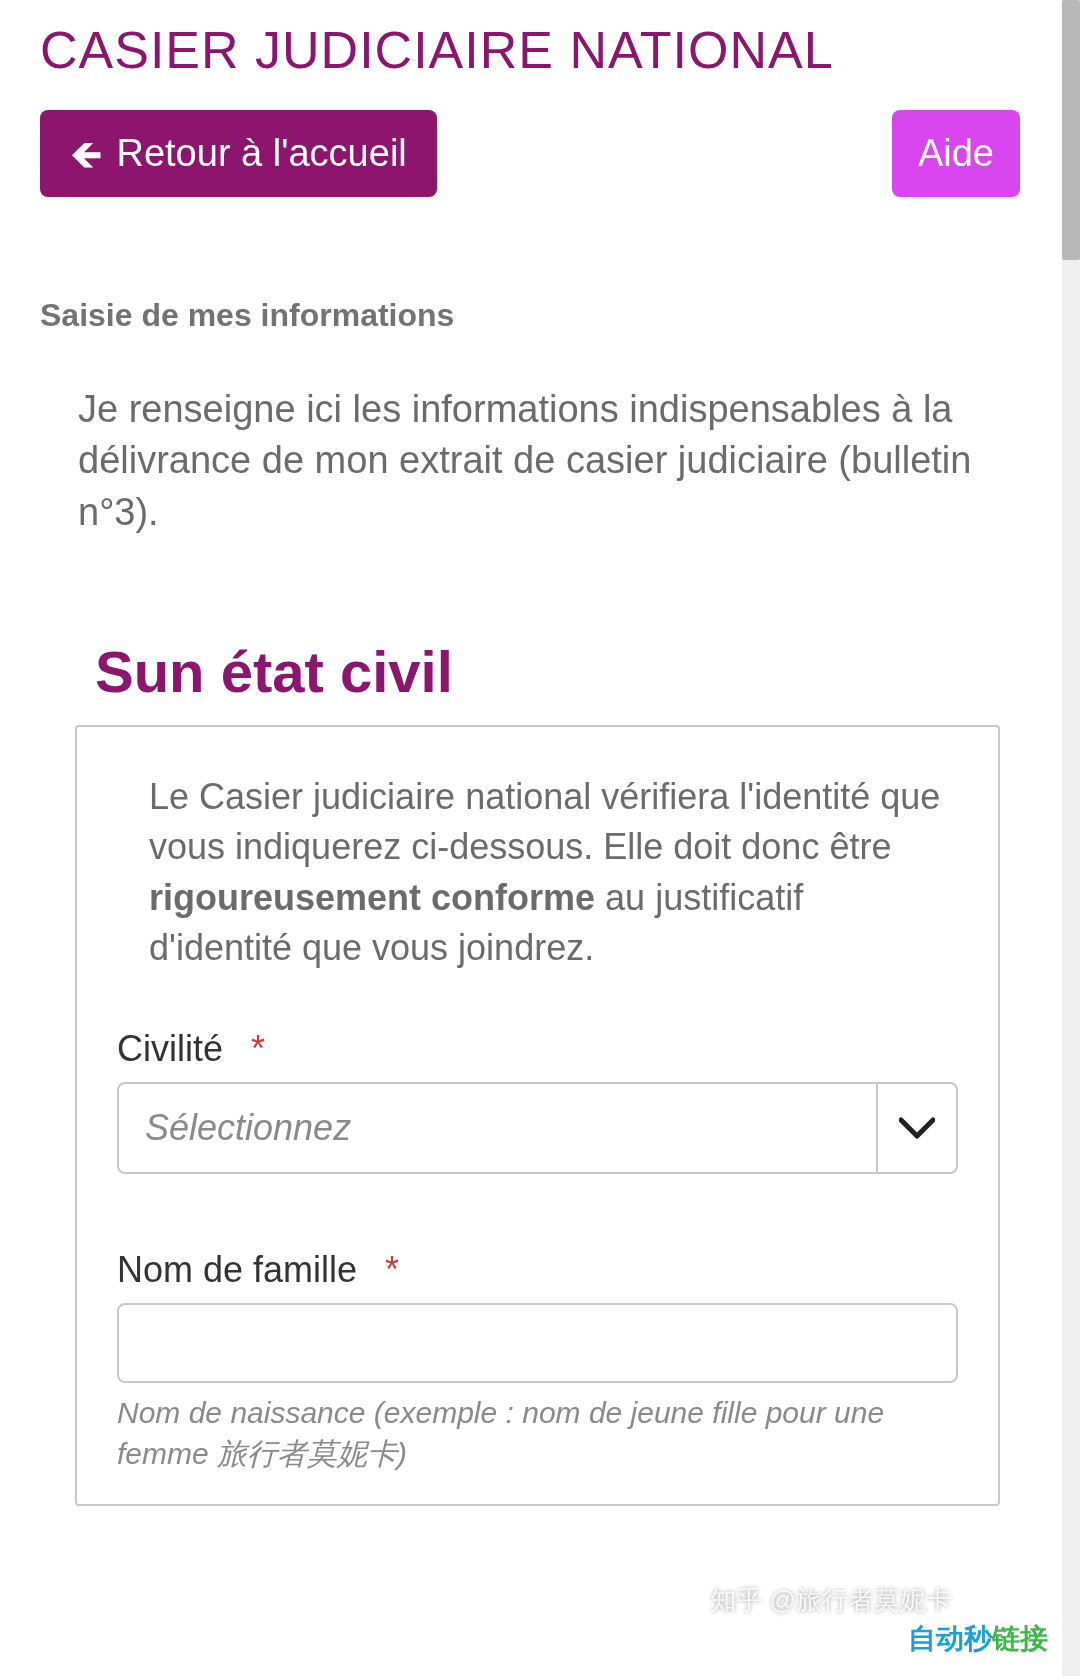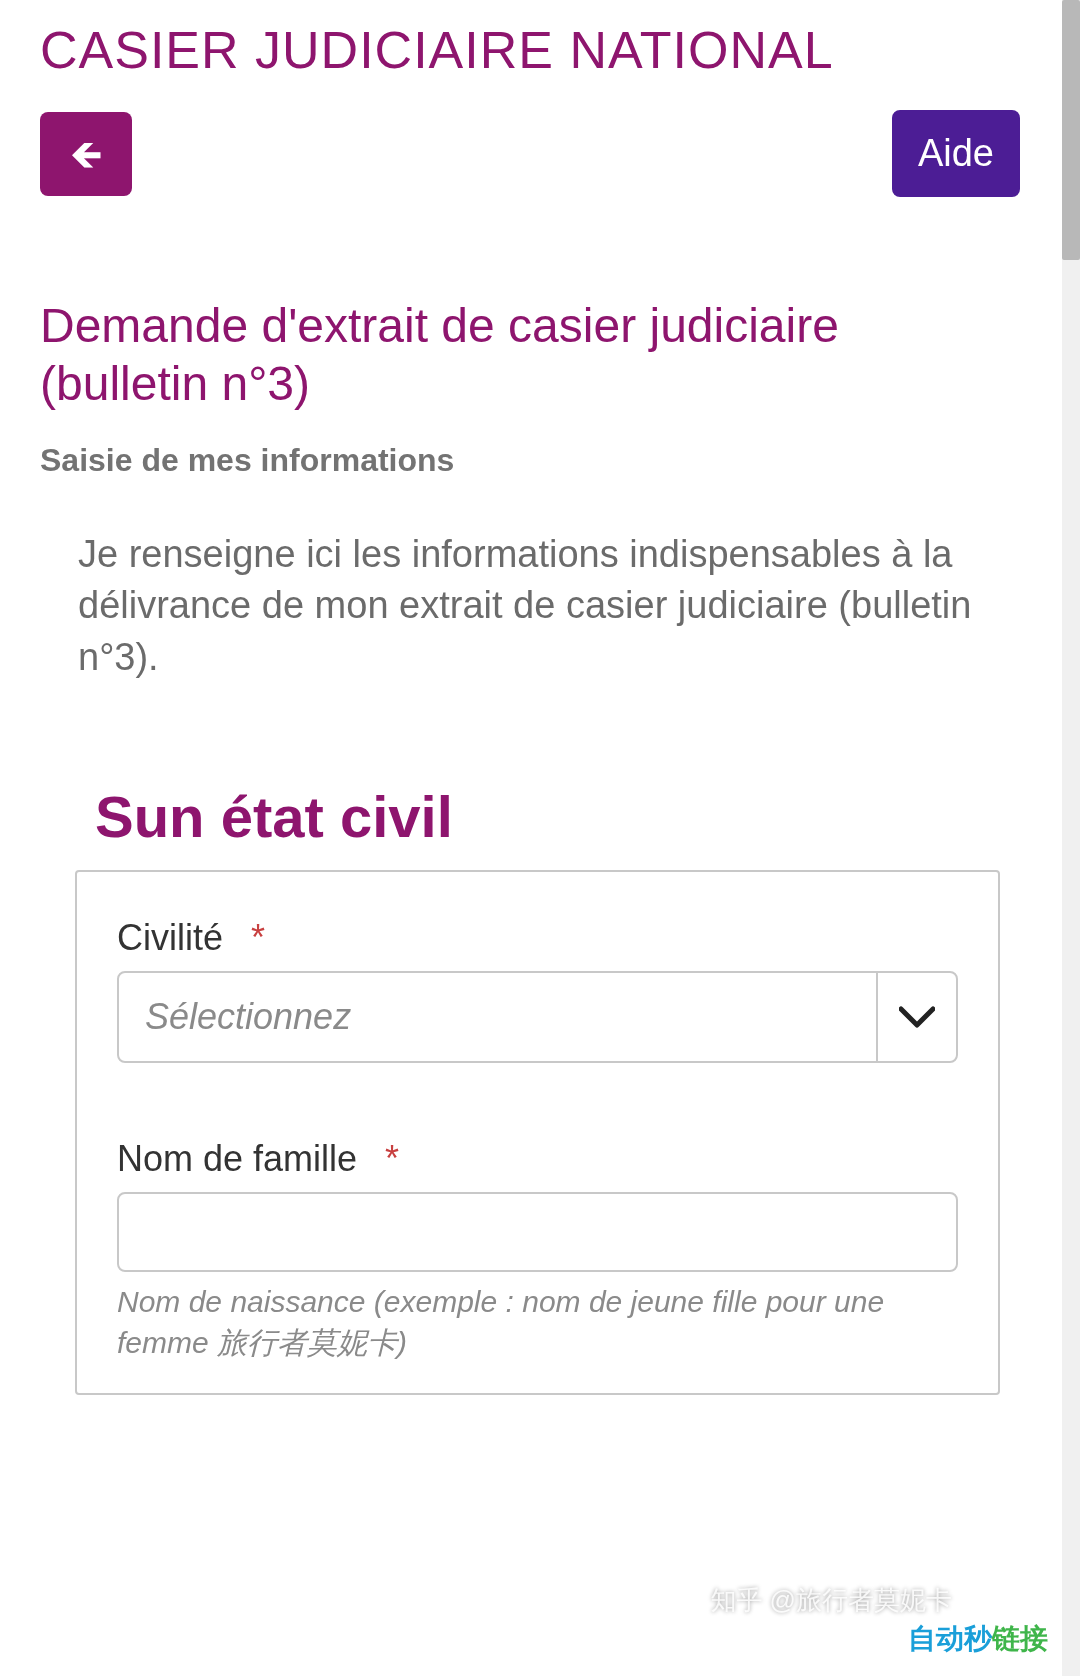--- a/index.html
+++ b/index.html
@@ -61,21 +61,21 @@
       cursor: pointer;
       display: flex;
       align-items: center;
       gap: 14px;
     }
     .btn-home .arrow {
       font-size: 40px;
       line-height: 1;
     }
     .btn-help {
-      background: #4c1d95;
+      background: #d946ef;
       color: #ffffff;
       border: none;
       border-radius: 8px;
       padding: 22px 26px;
       font-size: 38px;
       font-weight: 400;
       cursor: pointer;
     }
     .page-title {
       color: #8e156e;
@@ -202,33 +202,36 @@
 <div class="scrollbar-track">
   <div class="scrollbar-thumb"></div>
 </div>
 
 <div class="content">
   <div class="site-header">CASIER JUDICIAIRE NATIONAL</div>
 
   <div class="top-buttons">
     <button class="btn-home">
       <span class="arrow">🡸</span>
+      <span>Retour à l'accueil</span>
     </button>
     <button class="btn-help">
       <span>Aide</span>
     </button>
   </div>
 
-  <h1 class="page-title">Demande d'extrait de casier judiciaire (bulletin n°3)</h1>
   <h2 class="subheading">Saisie de mes informations</h2>
   <p class="intro-text">Je renseigne ici les informations indispensables à la délivrance de mon extrait de casier judiciaire (bulletin n°3).</p>
 
   <h2 class="section-title">Sun état civil</h2>
 
   <div class="form-box">
+    <p class="notice-text">
+      <span>Le Casier judiciaire national vérifiera l'identité que vous indiquerez ci-dessous. Elle doit donc être </span><span class="bold">rigoureusement conforme</span><span> au justificatif d'identité que vous joindrez.</span>
+    </p>
 
     <div class="field-label">
       <span>Civilité</span>
       <span class="asterisk">*</span>
     </div>
     <div class="select-wrapper">
       <div class="select-display">Sélectionnez</div>
       <div class="select-caret">
         <svg viewBox="0 0 36 24">
             <path d="M2 4 L18 20 L34 4" stroke="#222" stroke-width="5" fill="none" stroke-linecap="round" stroke-linejoin="round"></path>

